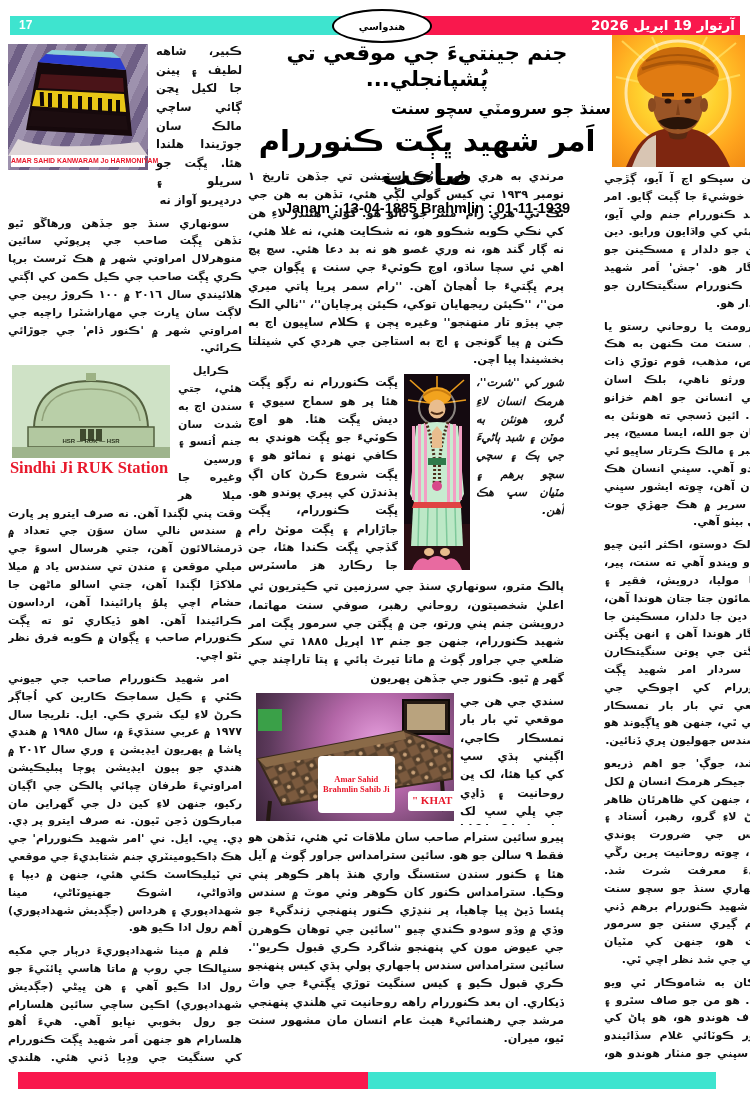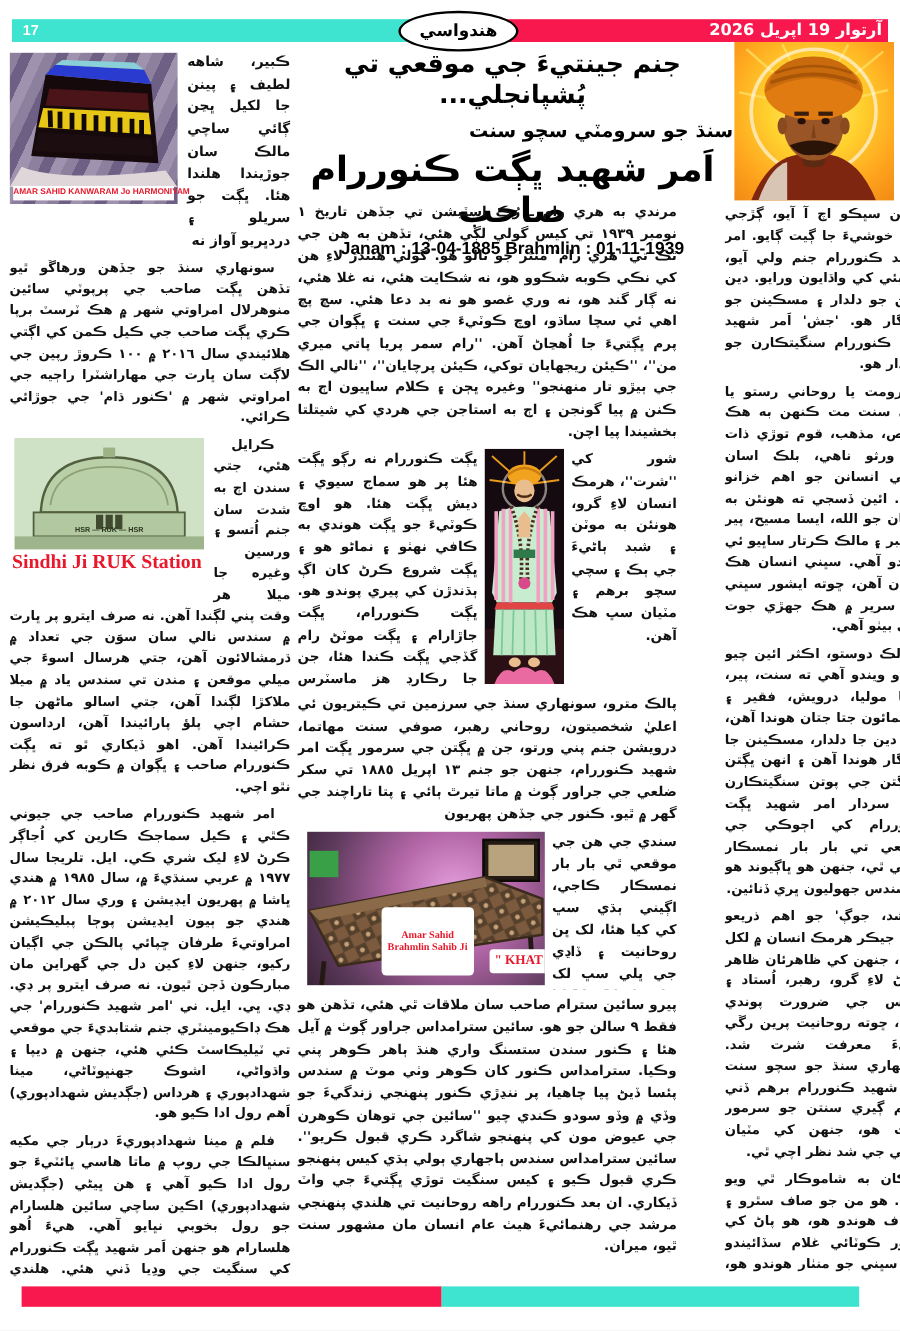--- a/index.html
+++ b/index.html
@@ -8,21 +8,21 @@
   
   .header-bar{position:absolute;left:10px;top:16px;width:730px;height:35px;}
   .header-teal{position:absolute;left:0;top:0;width:372px;height:19px;background:#3ee4cf;}
   .header-red{position:absolute;left:372px;top:0;width:358px;height:19px;background:#f9184d;}
   .page-number{position:absolute;left:9px;top:2px;color:#fff;font-weight:bold;font-size:12px;
                font-family:"Liberation Sans",sans-serif;}
   .date-banner{position:absolute;right:5px;top:1px;color:#fff;font-weight:bold;font-size:13.5px;
                direction:ltr;white-space:nowrap;letter-spacing:.5px;}
   .masthead{position:absolute;left:322px;top:-7px;width:96px;height:30px;background:#fff;
             border:2.5px solid #000;border-radius:50%;display:flex;align-items:center;justify-content:center;}
-  .masthead span{font-size:14px;font-weight:bold;color:#000;direction:rtl;}
+  .masthead span{font-size:10px;font-weight:bold;color:#000;direction:rtl;}
   
   .headline{position:absolute;left:243px;top:40px;width:368px;height:128px;text-align:center;direction:rtl;color:#000;}
   .headline .kicker{font-size:21px;font-weight:bold;line-height:1.25;}
   .headline .subtitle{font-size:16px;font-weight:bold;margin-top:6px;text-align:right;}
   .headline .title{font-size:29px;font-weight:bold;margin-top:6px;letter-spacing:-0.5px;}
   .headline .dates{font-size:14.5px;font-weight:bold;margin-top:8px;direction:ltr;
                    font-family:"Liberation Sans",sans-serif;}
   
   .portrait{position:absolute;left:612px;top:35px;width:133px;height:132px;overflow:hidden;
             background:radial-gradient(circle at 50% 42%,#ffef78 0%,#ffd12e 38%,#ffa51e 72%,#f08a14 100%);}
@@ -39,21 +39,21 @@
      background:repeating-linear-gradient(115deg,#8d7f9e 0 9px,#6e5f85 9px 18px,#9e92ae 18px 27px);}
   .fig-harmonium .caption{position:absolute;left:3px;right:3px;bottom:3px;background:#fff;
      color:#e8192c;font-size:6.9px;font-weight:bold;text-align:center;line-height:12px;height:12px;
      font-family:"Liberation Sans",sans-serif;direction:ltr;white-space:nowrap;}
   .fig-ruk{float:left;width:162px;margin:3px 8px 20px 0;}
   .fig-ruk .photo{width:158px;height:93px;background:#cfe2c6;position:relative;overflow:hidden;}
   .fig-ruk .caption{color:#e8192c;font-size:16.5px;font-weight:bold;text-align:center;
      font-family:"Liberation Serif",serif;direction:ltr;line-height:20px;white-space:nowrap;}
   .deity-row{display:flex;direction:rtl;gap:6px;height:200px;overflow:hidden;margin-bottom:4px;}
   .deity-side{overflow:hidden;}
-  .deity-right{width:88px;}
+  .deity-right{width:88px;font-style:italic;}
   .deity-leftcol{flex:1;}
   .fig-deity{width:66px;height:196px;background:#150a10;flex:0 0 66px;}
   .khat-row{display:flex;direction:rtl;gap:6px;height:132px;overflow:hidden;margin-bottom:4px;}
   .khat-sidetext{width:104px;overflow:hidden;}
   .fig-khat{position:relative;width:198px;height:128px;flex:0 0 198px;overflow:hidden;
      background:radial-gradient(circle at 62% 40%,#e6a0de 0%,#b467a8 35%,#5d3a5c 75%,#3a2438 100%);}
   .khat-frame{position:absolute;left:146px;top:6px;width:44px;height:32px;background:#241a14;
      border:2px solid #0e0a08;}
   .khat-frame i{position:absolute;inset:3px;background:#b9a37e;display:block;}
   .khat-box{position:absolute;left:2px;top:16px;width:24px;height:22px;background:#3aa048;}

